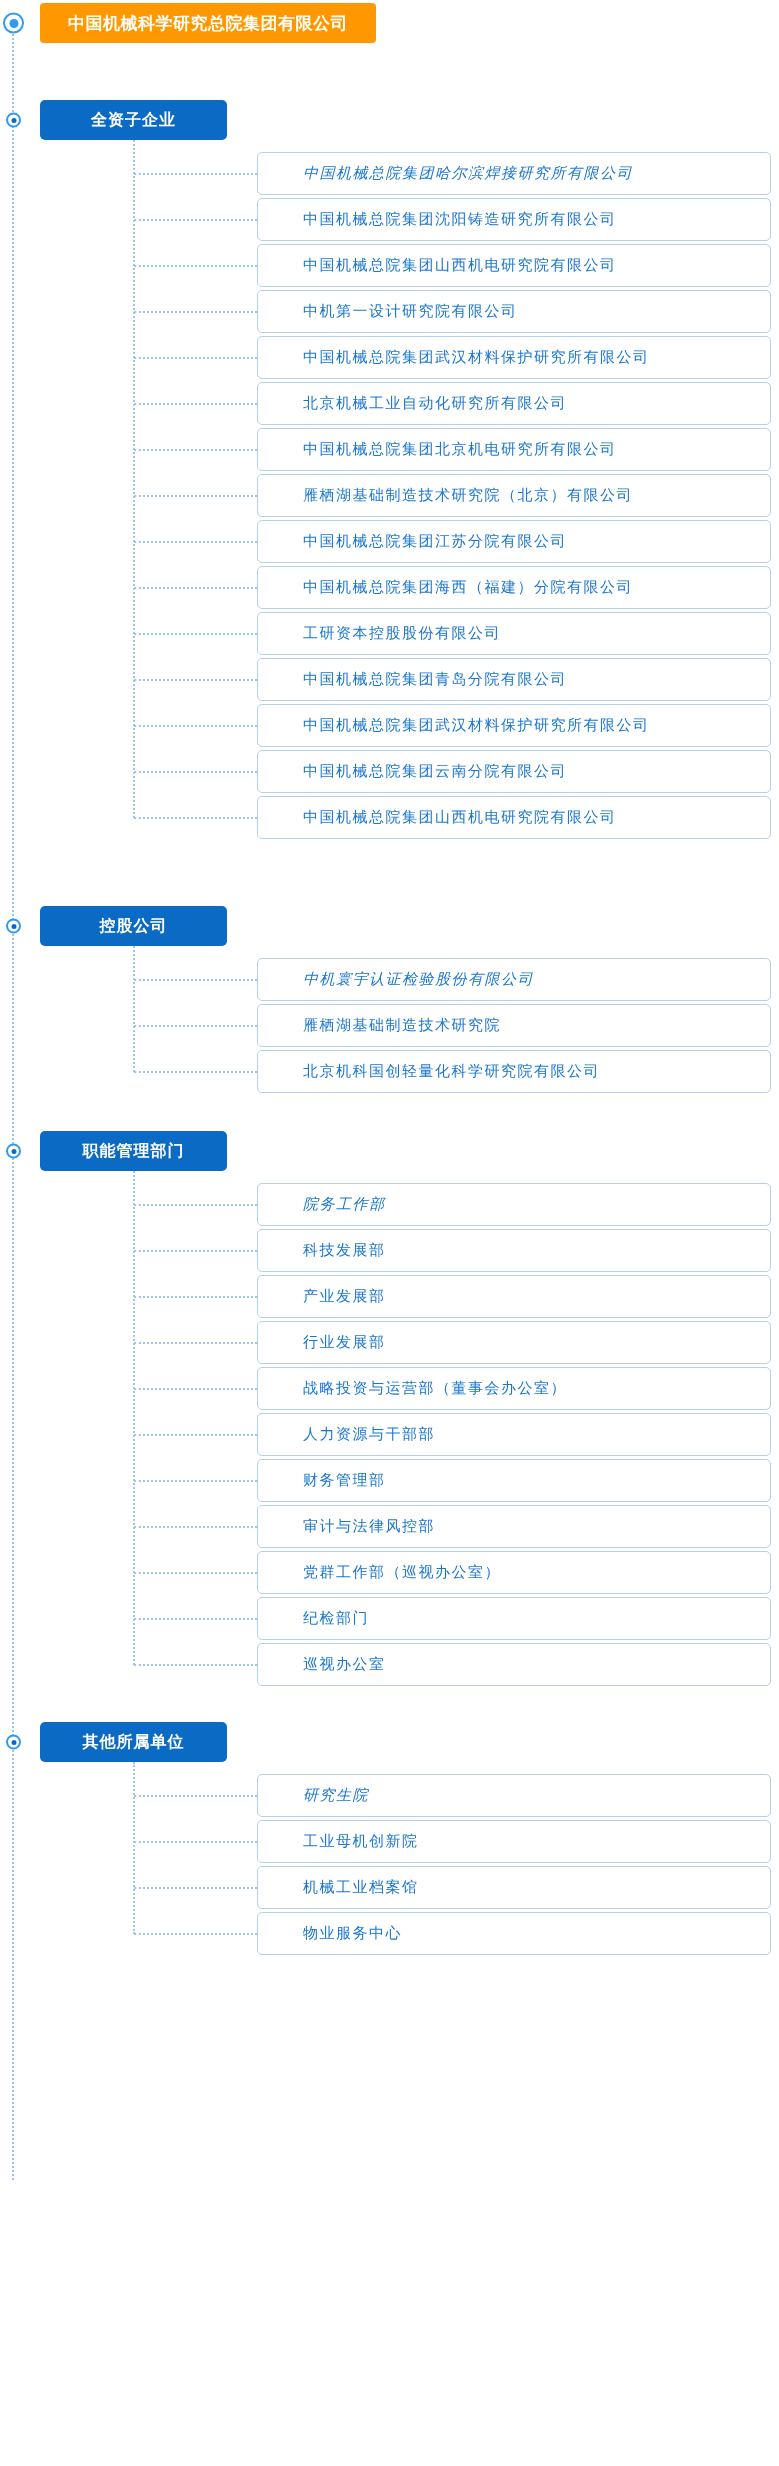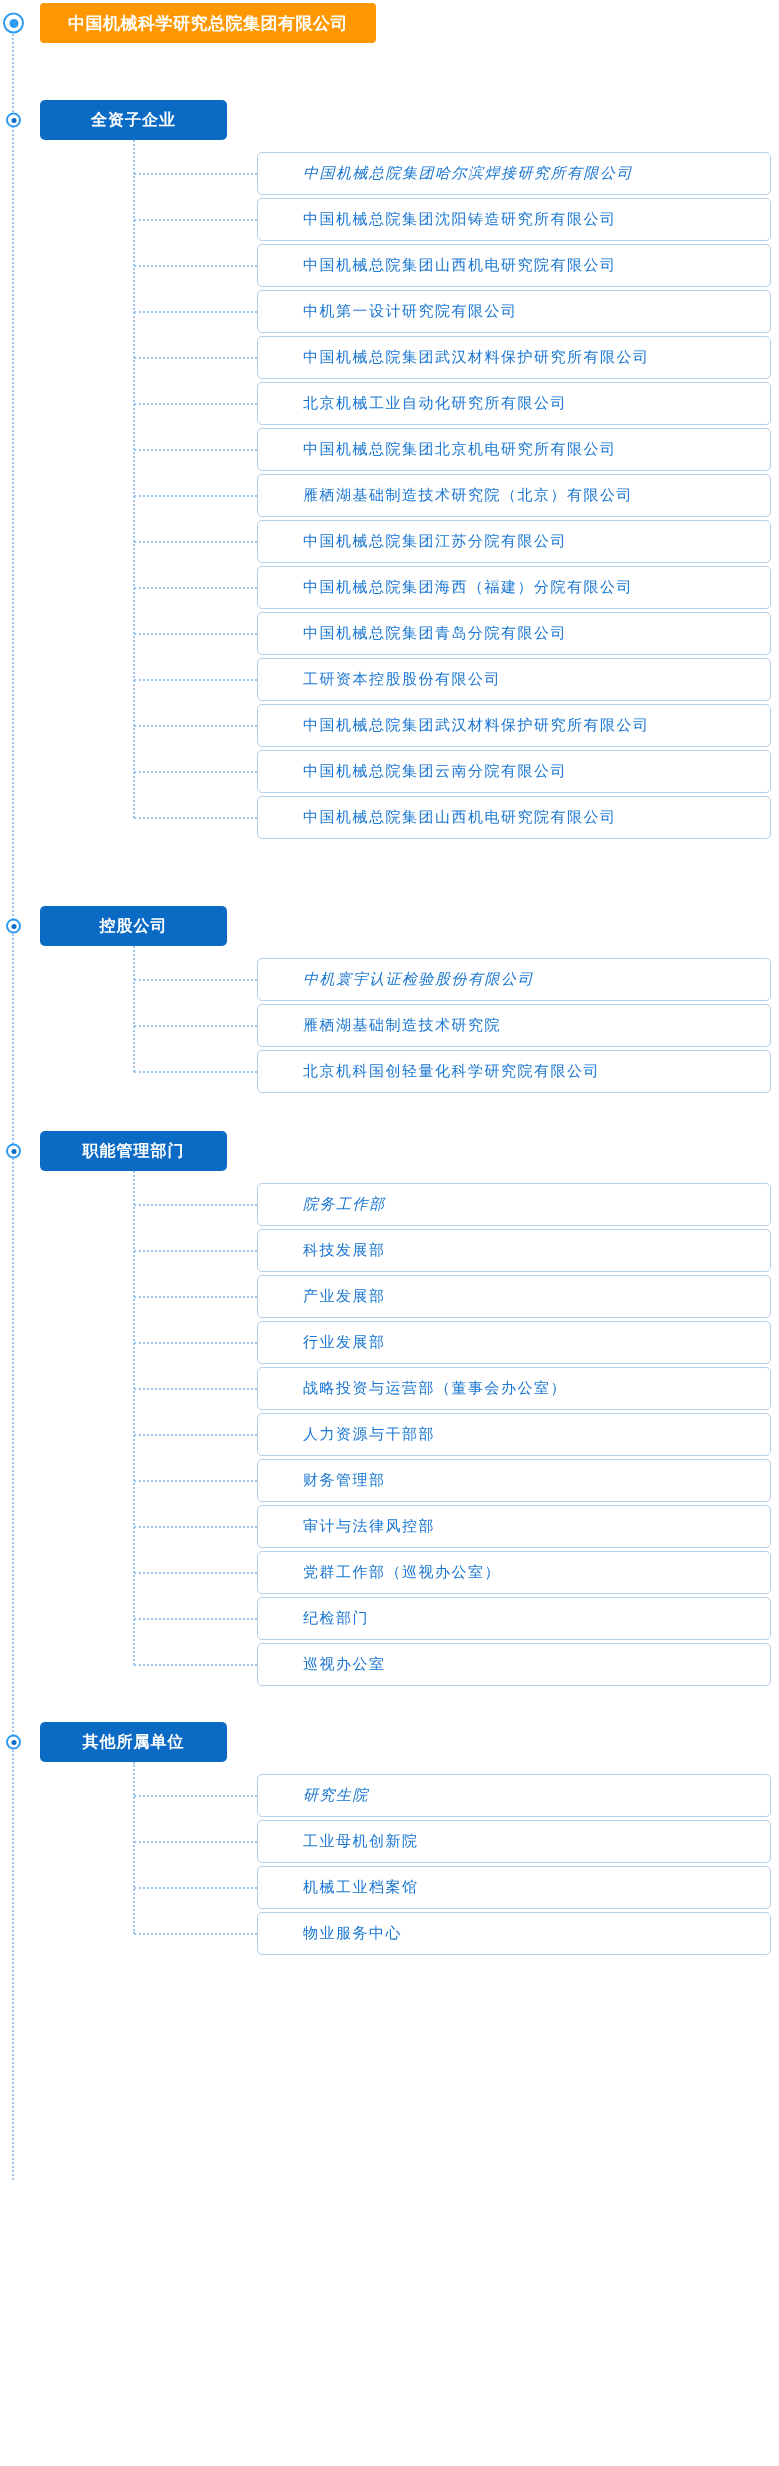--- a/index.html
+++ b/index.html
@@ -143,28 +143,28 @@
 
   <div class="item-row">
     <div class="item-box">中国机械总院集团江苏分院有限公司</div>
   </div>
 
   <div class="item-row">
     <div class="item-box">中国机械总院集团海西（福建）分院有限公司</div>
   </div>
 
   <div class="item-row">
+    <div class="item-box">工研资本控股股份有限公司</div>
+  </div>
+
+  <div class="item-row">
     <div class="item-box">中国机械总院集团青岛分院有限公司</div>
   </div>
 
   <div class="item-row">
-    <div class="item-box">工研资本控股股份有限公司</div>
-  </div>
-
-  <div class="item-row">
     <div class="item-box">中国机械总院集团武汉材料保护研究所有限公司</div>
   </div>
 
   <div class="item-row">
     <div class="item-box">中国机械总院集团云南分院有限公司</div>
   </div>
 
   <div class="item-row">
     <div class="item-box">中国机械总院集团山西机电研究院有限公司</div>
   </div>

